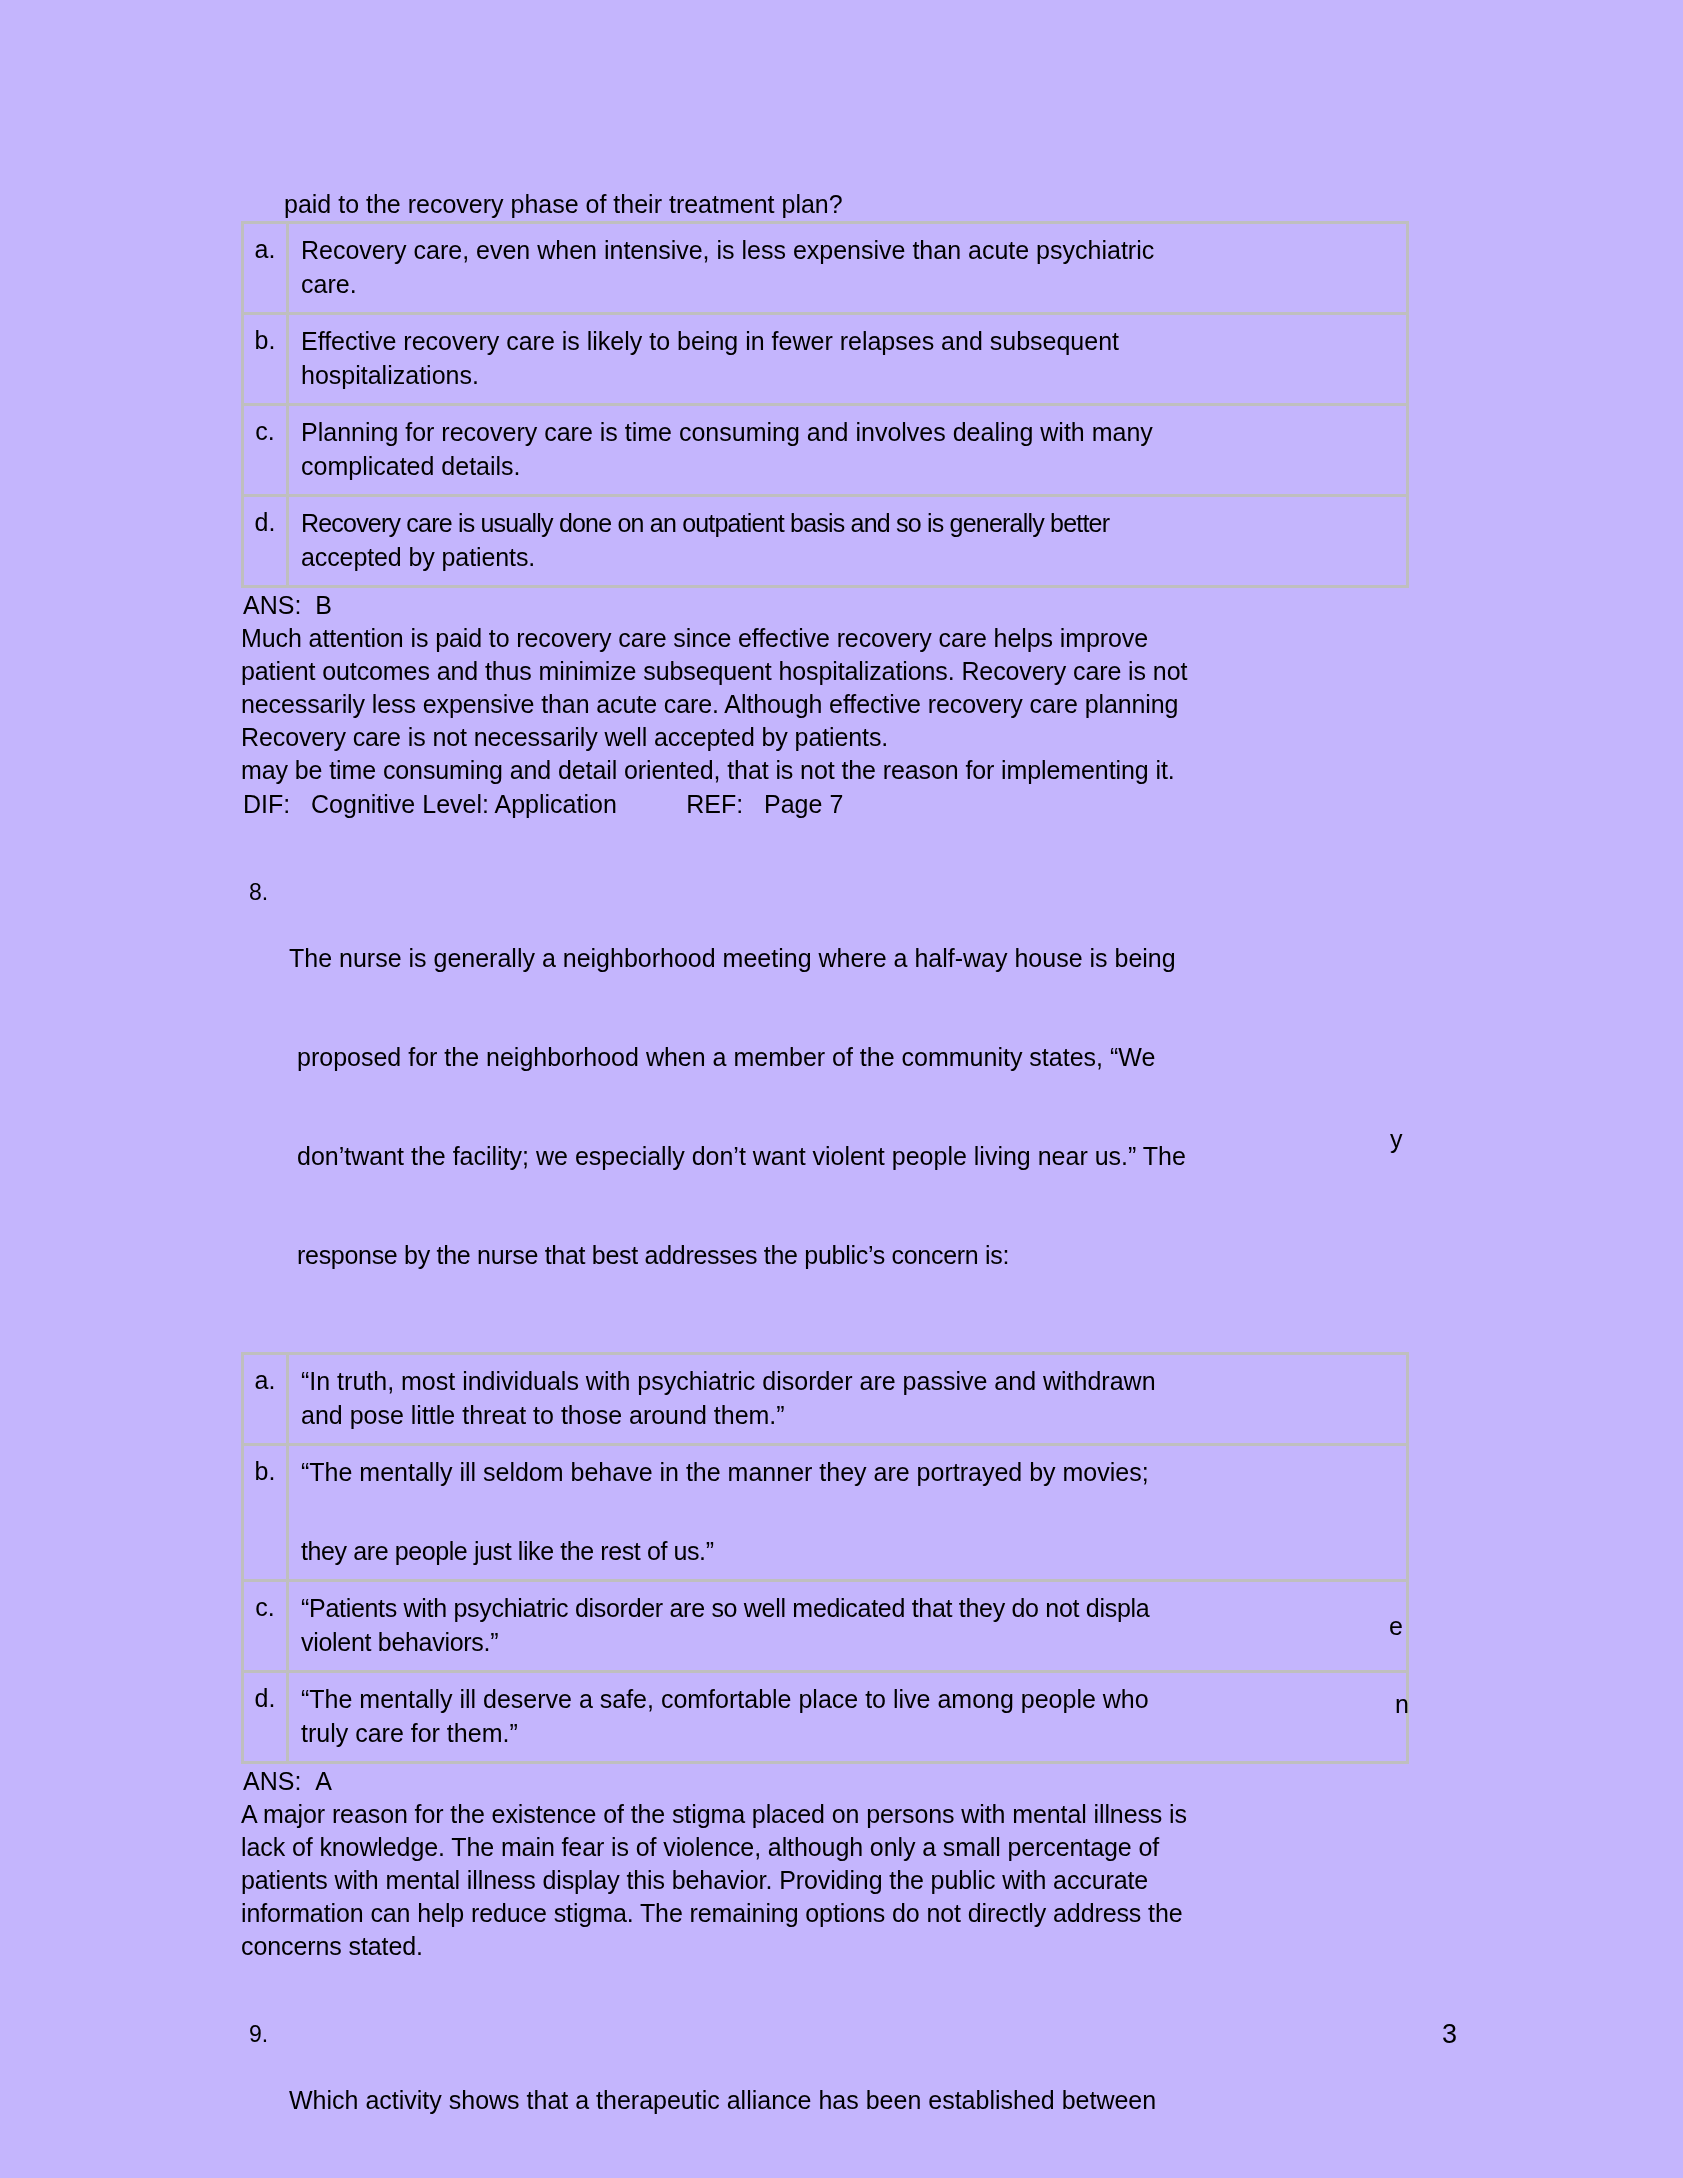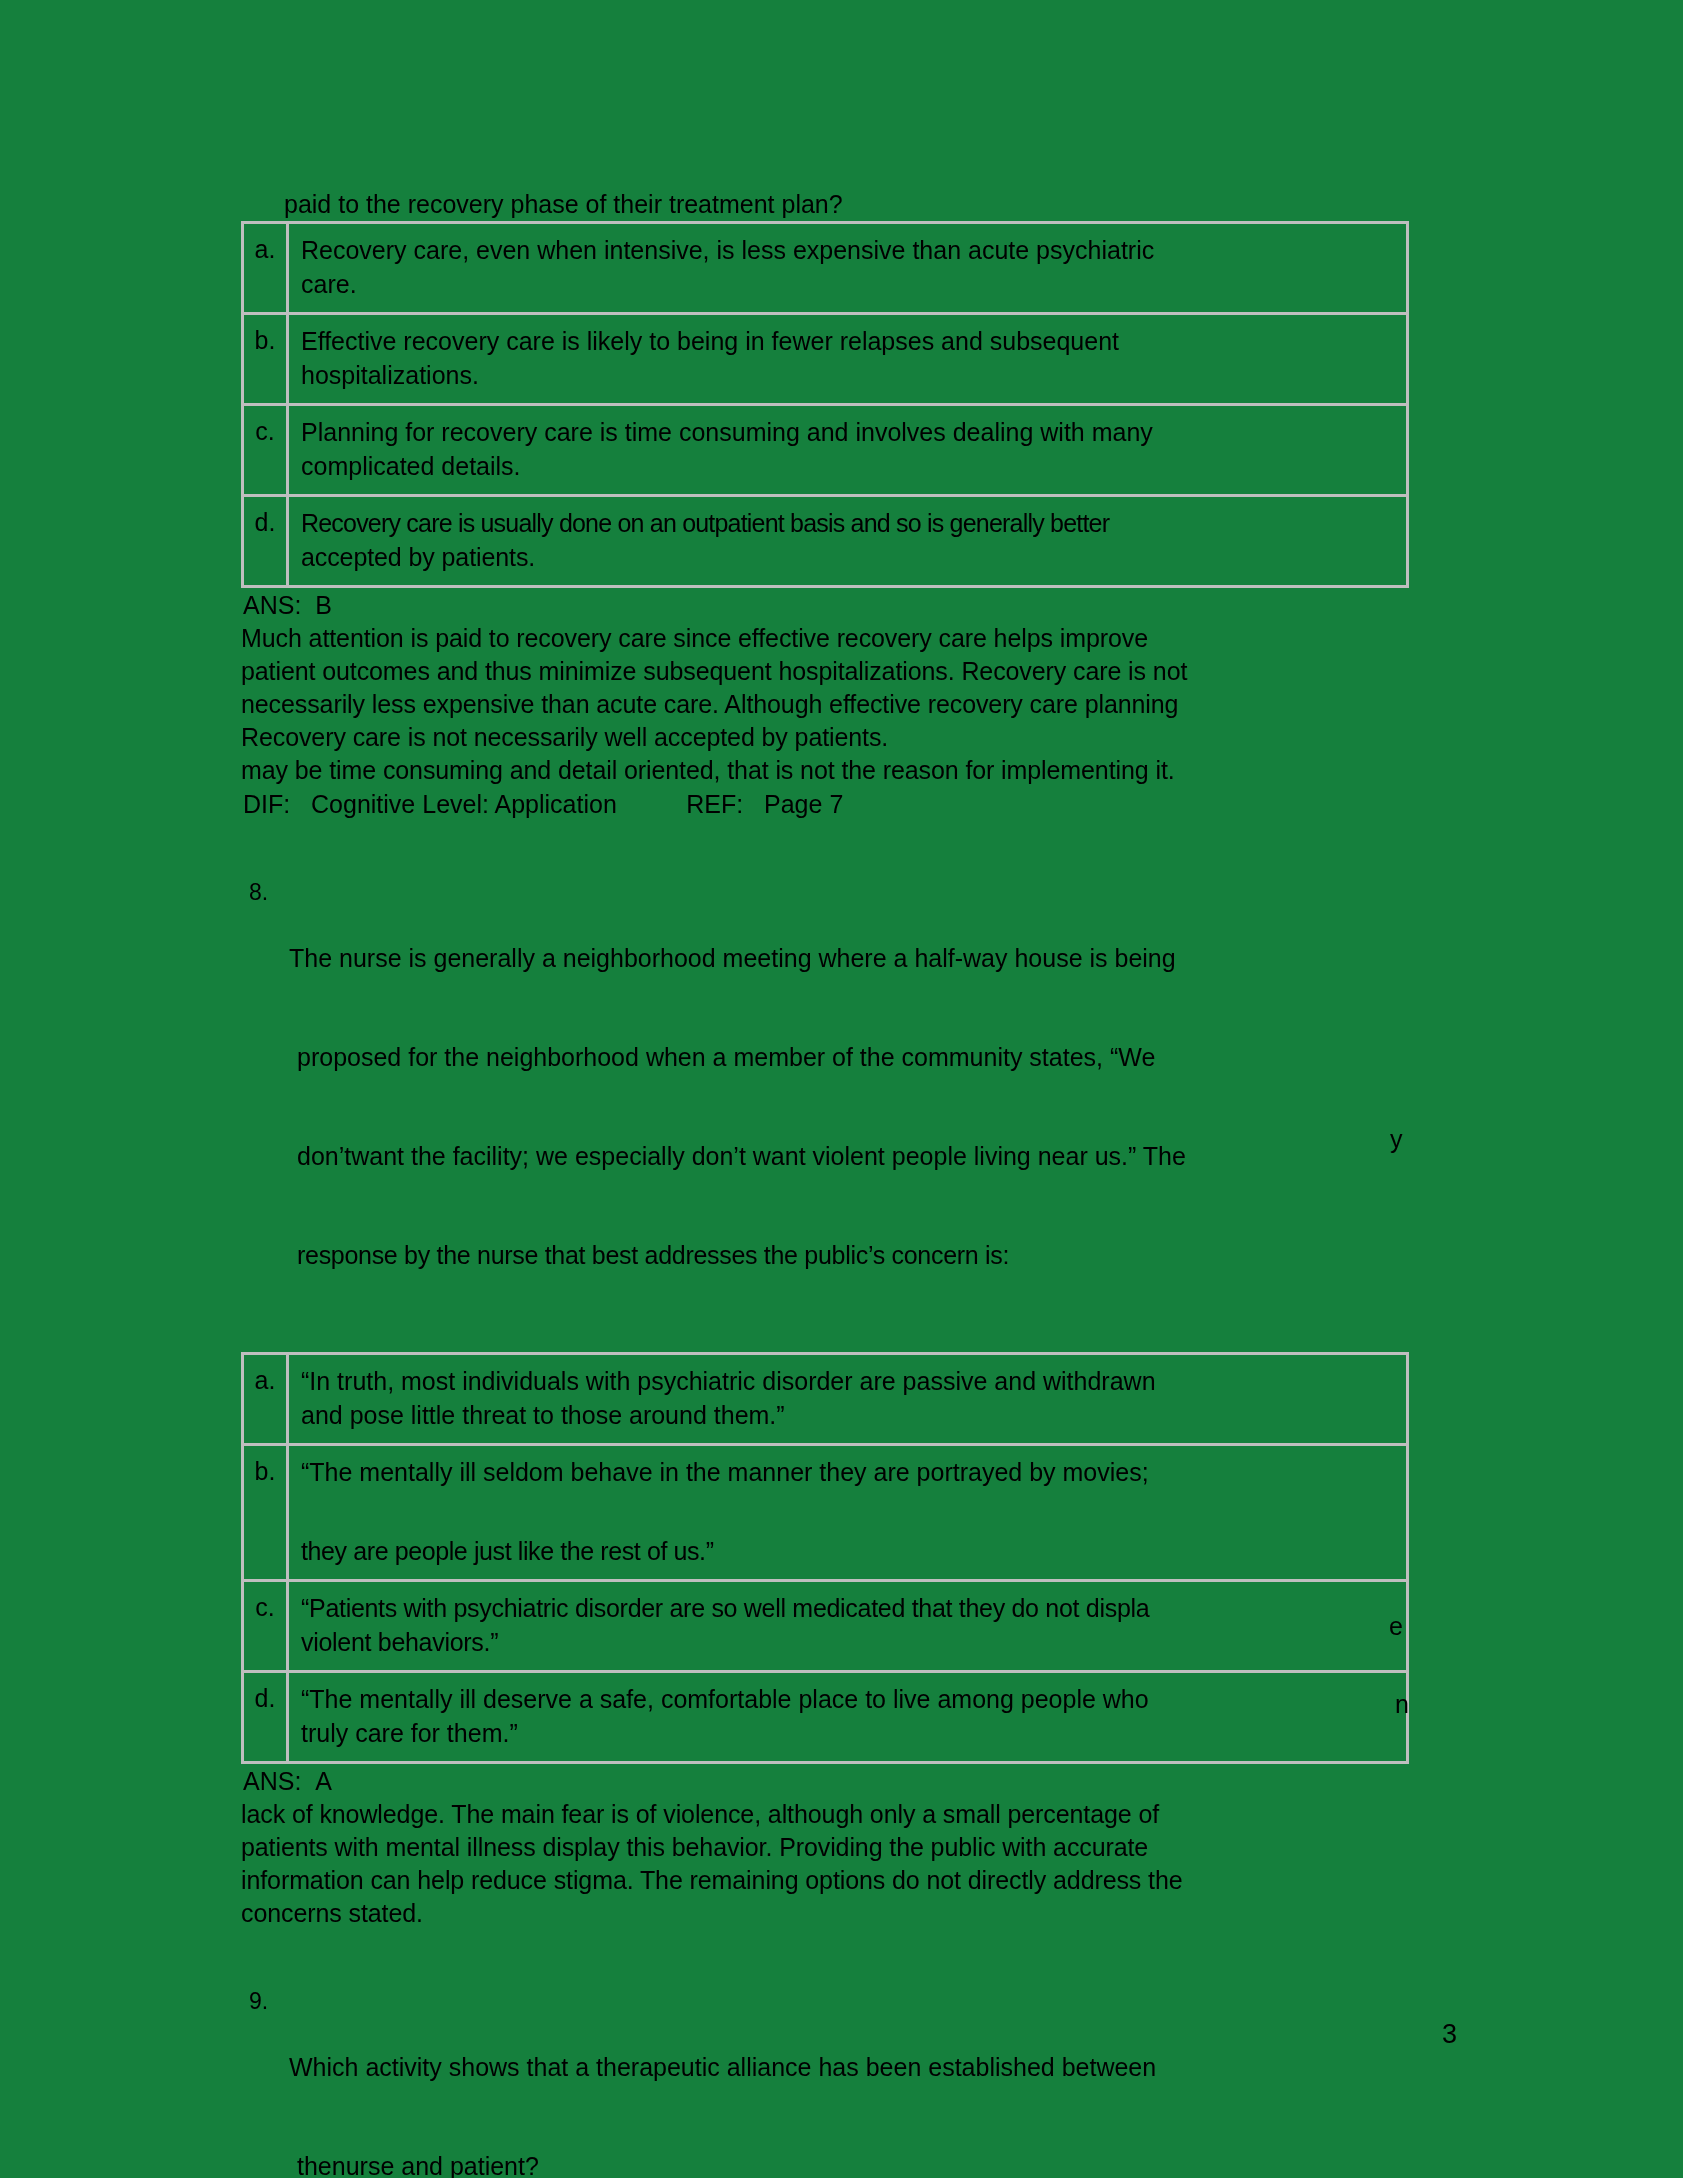--- a/index.html
+++ b/index.html
@@ -13,21 +13,21 @@
     font-family: "Liberation Sans", sans-serif;
     color: #000000;
     position: relative;
     overflow: hidden;
   }
   .page {
     position: absolute;
     top: 0; left: 0;
     width: 1683px;
     height: 2178px;
-    background: #15803d;
+    background: #c4b5fd;
   }
   .content {
     position: absolute;
     left: 241px;
     top: 188px;
     width: 1218px;
   }
 
   
   .para {
@@ -201,20 +201,21 @@
       <tr>
         <td class="opt-letter">d.</td>
         <td class="opt-text just"><span>“The mentally ill deserve a safe, comfortable place to live among people who</span><span class="l2">truly care for them.”</span></td>
       </tr>
     </tbody>
       </table>
 
     <div class="ans-line">
       <span>ANS:</span>&nbsp;&nbsp;<span>A</span>
     </div>
+    <div class="para just">A major reason for the existence of the stigma placed on persons with mental illness is</div>
     <div class="para">lack of knowledge. The main fear is of violence, although only a small percentage of</div>
     <div class="para">patients with mental illness display this behavior. Providing the public with accurate</div>
     <div class="para">information can help reduce stigma. The remaining options do not directly address the</div>
     <div class="para">concerns stated.</div>
 
     <div class="spacer-lg"></div>
 
     <div class="question">
       <div class="q-num">9.</div>
       <div class="q-body">

